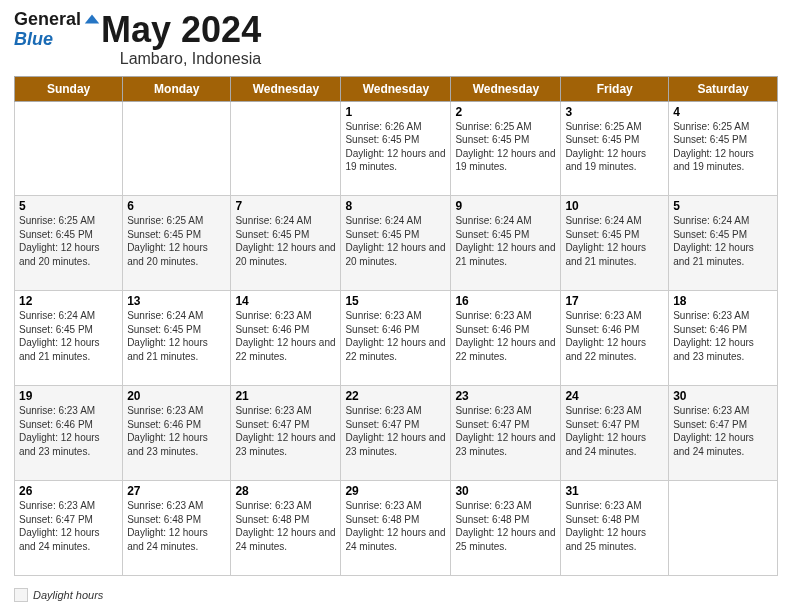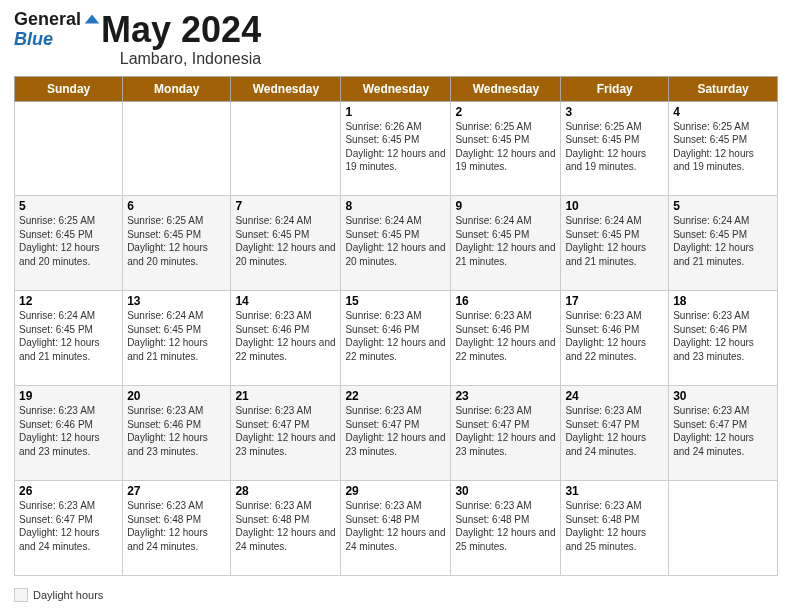--- a/index.html
+++ b/index.html
@@ -98,20 +98,21 @@
       color: #333;
       font-size: 10px;
       line-height: 1.35;
     }
     .footer {
       display: flex;
       align-items: center;
       margin-top: 12px;
       font-size: 11px;
       color: #333;
+      font-style: italic;
     }
     .daylight-box {
       display: inline-block;
       width: 14px;
       height: 14px;
       background: #f5f5f5;
       border: 1px solid #ccc;
       margin-right: 5px;
     }
   </style>

